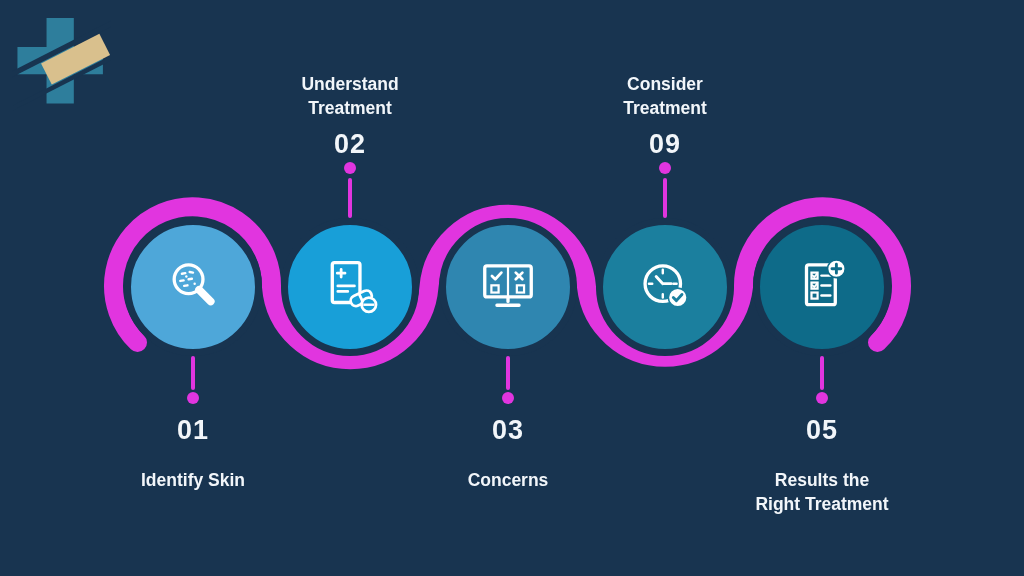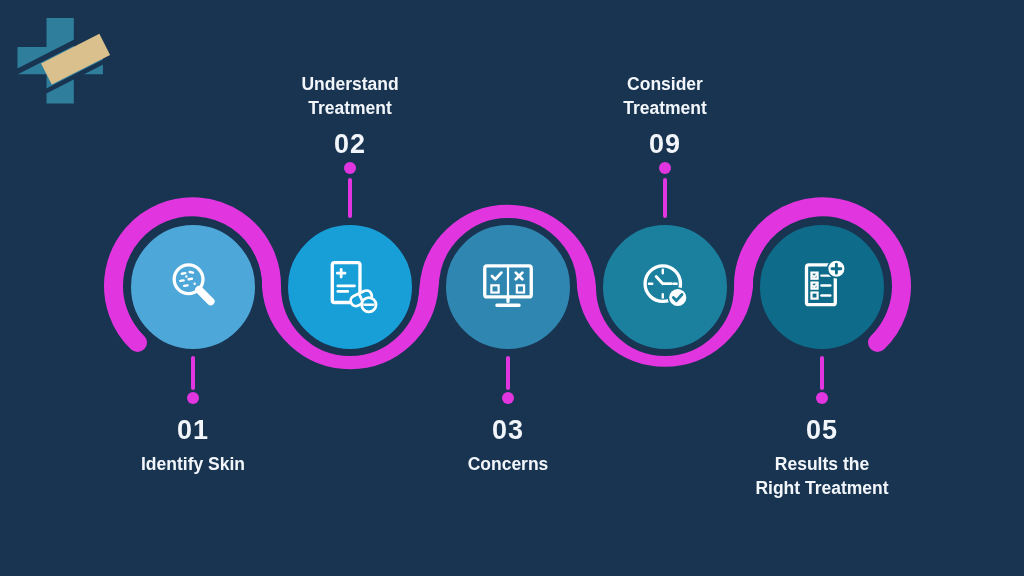--- a/index.html
+++ b/index.html
@@ -33,21 +33,21 @@
   }
   .below .dot{top:392px;}
   .above .dot{top:162px;}
   .labels{
     position:absolute;left:0;width:100%;text-align:center;
     color:var(--text,#f2f6fa);
   }
   .below .labels{top:414px;}
   .above .labels{top:72px;}
   .num{font-size:27px;font-weight:700;line-height:32px;letter-spacing:1px;}
-  .below .num{margin-bottom:6px;}
+  .below .num{margin-bottom:22px;}
   .above .num{margin-top:8px;}
   .lbl{font-size:17.5px;font-weight:700;line-height:24px;}
   .icon{display:block;}
 </style>
 </head>
 <body>
 
 <div class="canvas" style="--bg: #183450; --wave: #e135df; --text: #f2f6fa; --logo-teal: #2e7e9c; --logo-tan: #d9c08d;">
 
   <svg class="logo" width="100" height="105" viewBox="0 0 110 110">

